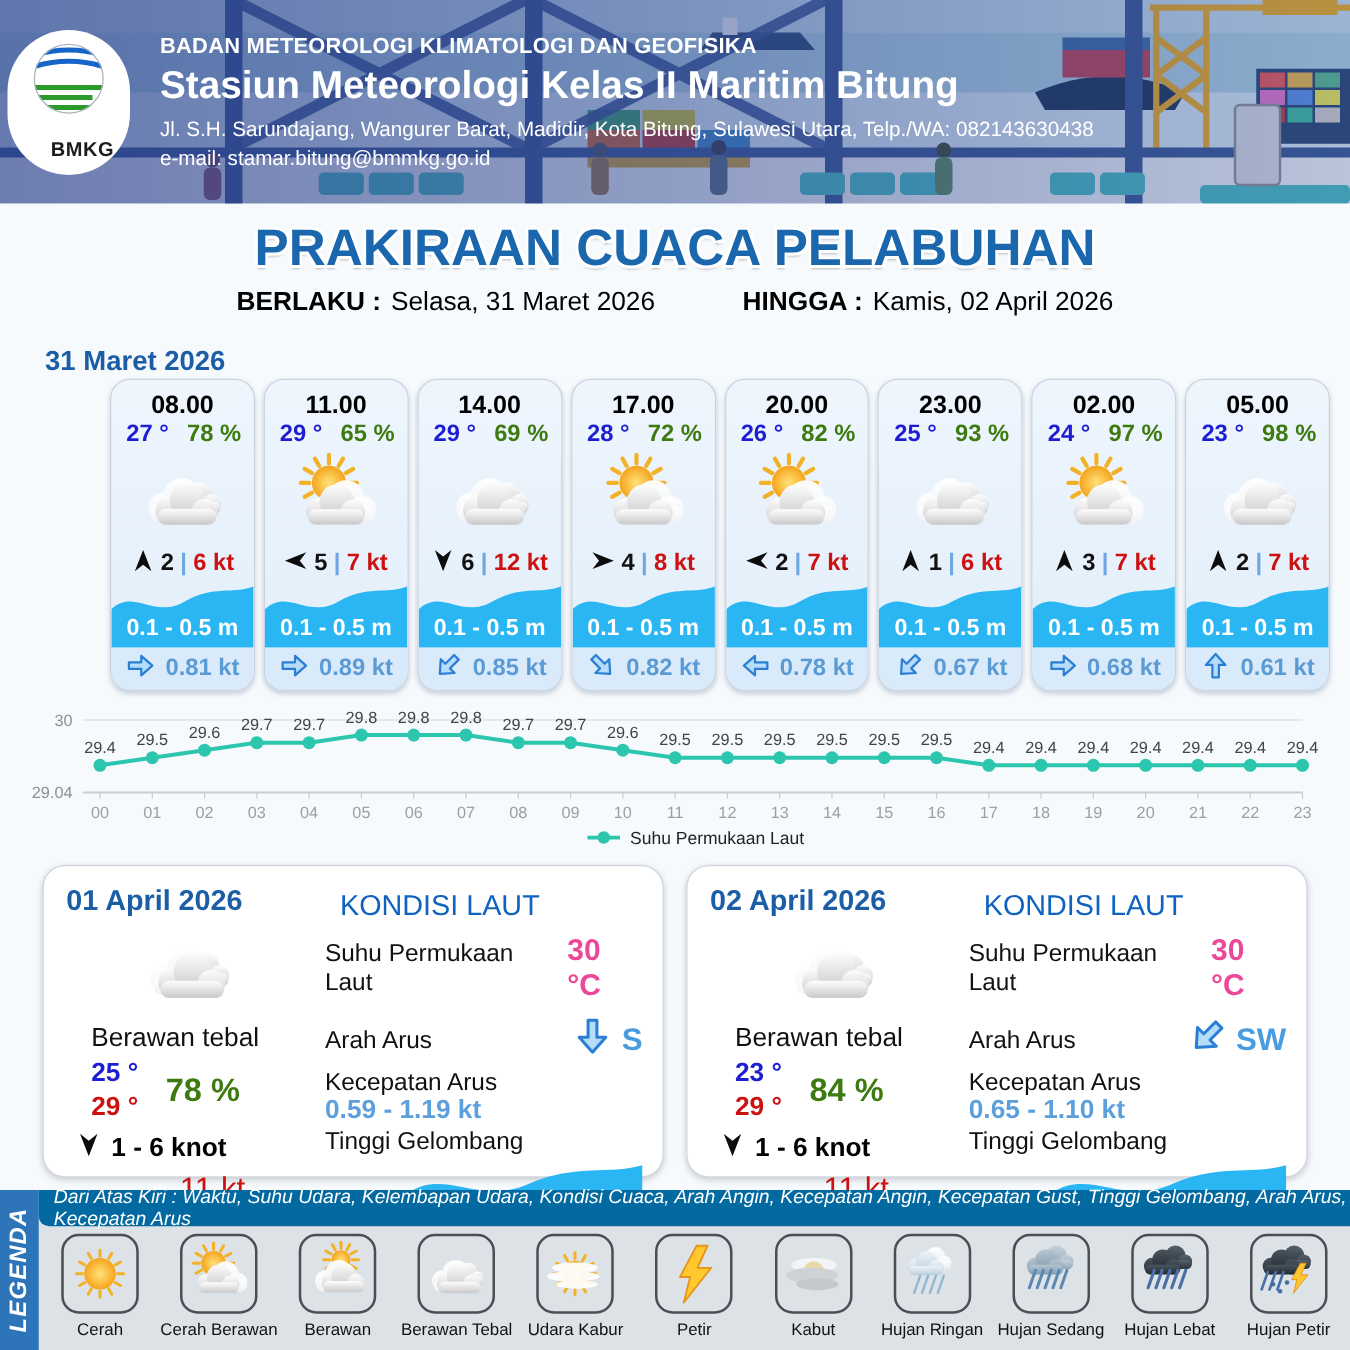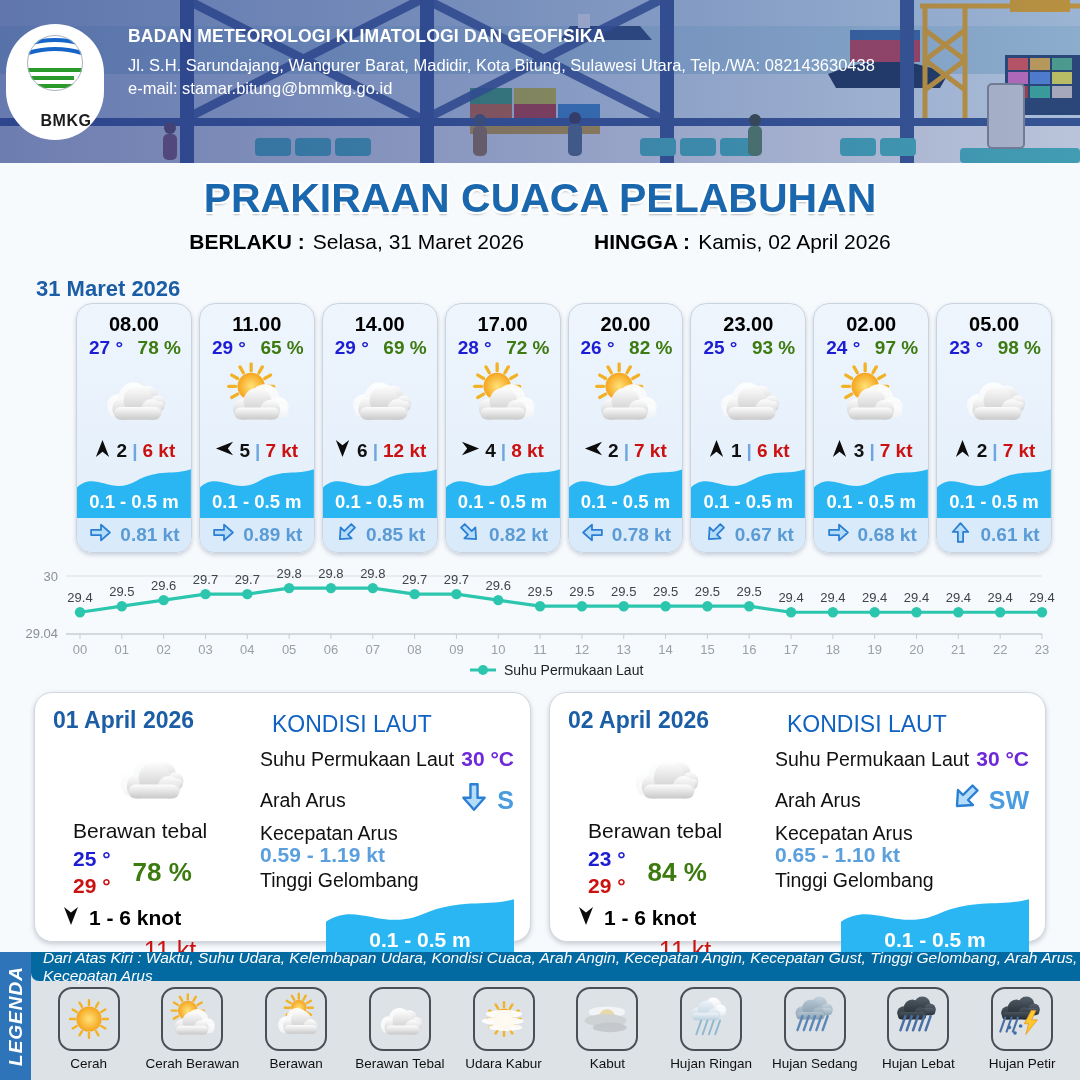--- a/index.html
+++ b/index.html
@@ -26,21 +26,21 @@
   .main-title { margin-top:12px; font-size:41px; font-weight:900; color:#1a67ae; letter-spacing:0px;
     text-shadow:-2px -2px 0 #fff, 2px -2px 0 #fff, -2px 2px 0 #fff, 2px 2px 0 #fff, 0 3px 2px rgba(0,0,0,.25); }
   .sub-title { font-size:31px; font-weight:bold; color:#4aa0dd; margin-top:2px;
     text-shadow:0 2px 2px rgba(0,0,0,.15); }
   .dates-row { margin-top:8px; font-size:21px; color:#000; display:flex; justify-content:center; gap:70px; }
   .dates-row b { font-weight:bold; }
   .dates-row span.v { font-weight:normal; margin-left:8px; }
 
   
   .hourly-date { position:absolute; left:36px; top:276px; font-size:22px; font-weight:bold; color:#1b5ea6; }
-  .cards { position:absolute; left:28px; top:303px; width:1024px; height:250px; display:flex; gap:7px;padding-left:48px; }
+  .cards { position:absolute; left:40px; top:303px; width:1024px; height:250px; display:flex; gap:7px;padding-left:48px; }
   .card { flex:1; background:linear-gradient(180deg,#eef5fd 0%, #e2eefa 100%); border:1px solid #c9d4e0;
     border-radius:16px; box-shadow:0 2px 4px rgba(60,80,110,.25); overflow:hidden; display:flex; flex-direction:column; }
   .c-time { text-align:center; font-size:20px; font-weight:bold; color:#000; margin-top:9px; }
   .c-th { display:flex; justify-content:space-between; padding:1px 10px 0 12px; font-size:19px; font-weight:bold; }
   .c-temp { color:#1d1dd4; } .c-hum { color:#3d7a10; }
   .c-icon { height:82px; display:flex; align-items:center; justify-content:center; }
   .c-wind { height:30px; display:flex; align-items:center; justify-content:center; gap:5px;
     font-size:19px; font-weight:bold; color:#111; }
   .c-wind .sep { color:#6fa6e0; font-weight:bold; }
   .c-wind .gust { color:#cc1111; }
@@ -65,21 +65,21 @@
   .d-temps { display:flex; align-items:center; margin-left:18px; margin-top:2px; }
   .d-tcol { display:flex; flex-direction:column; font-size:21px; font-weight:bold; line-height:1.3; }
   .d-tmin { color:#1d1dd4; } .d-tmax { color:#cc1111; }
   .d-hum { font-size:26px; font-weight:bold; color:#3d7a10; margin-left:22px; }
   .d-wind { display:flex; align-items:center; gap:8px; font-size:21px; font-weight:bold; color:#000; margin-top:6px; margin-left:6px; }
   .d-gust { font-size:25px; font-weight:normal; color:#cc1111; margin-left:40px; margin-top:5px;text-align:center; }
   .d-sea { position:absolute; left:225px; top:18px; right:16px; }
   .sea-head { font-size:23px; font-weight:normal; color:#0f62c0; margin-left:12px; }
   .sea-row { display:flex; justify-content:space-between; align-items:center; margin-top:9px; }
   .sea-label { font-size:19.5px; color:#111; }
-  .sea-val { font-size:21px; font-weight:bold; color:#6d28d9; }
+  .sea-val { font-size:24px; font-weight:bold; color:#ec4899; }
   .sea-dir { display:flex; align-items:center; gap:6px; font-size:25px; font-weight:bold; color:#4a9ce0; }
   .sea-speed { text-align:left; font-size:21px; font-weight:bold; color:#5b9fdd; margin-top:-2px; padding-right:14px; }
   .sea-wavebox { position:relative; width:188px; height:66px; margin-left:auto; margin-top:2px; }
   .sea-wavebox svg { position:absolute; inset:0; width:100%; height:100%; }
   .sea-wavebox .wv-label { position:absolute; left:0; right:0; bottom:8px; text-align:center;
     color:#fff; font-weight:bold; font-size:21px; }
 
   
   .footer { position:absolute; left:0; top:952px; width:1080px; height:128px; background:#dde2e7; }
   .leg-strip { position:absolute; left:0; top:0; width:31px; height:128px; background:#2e74b9;
@@ -193,20 +193,21 @@
             <path d="M2 36 H56 M2 44 H48 M10 52 H56"></path>
           </g>
         </g>
         <circle cx="29" cy="29" r="27.5" fill="none" stroke="#aab4bd" stroke-width="1"></circle>
       </svg>
       <div class="logo-text">BMKG</div>
     </div>
 
     <div class="header-text">
       <div class="h-agency">BADAN METEOROLOGI KLIMATOLOGI DAN GEOFISIKA</div>
+      <div class="h-station">Stasiun Meteorologi Kelas II Maritim Bitung</div>
       <div class="h-address">Jl. S.H. Sarundajang, Wangurer Barat, Madidir, Kota Bitung, Sulawesi Utara, Telp./WA: 082143630438</div>
       <div class="h-email">e-mail: stamar.bitung@bmmkg.go.id</div>
     </div>
   </div>
 
   <div class="title-block">
     <div class="main-title">PRAKIRAAN CUACA PELABUHAN</div>
     <div class="dates-row">
       <div><b>BERLAKU :</b><span class="v">Selasa, 31 Maret 2026</span></div>
       <div><b>HINGGA :</b><span class="v">Kamis, 02 April 2026</span></div>
@@ -1295,20 +1296,30 @@
                 <ellipse cx="38" cy="43" rx="30" ry="6"></ellipse>
                 <ellipse cx="42" cy="52" rx="24" ry="5"></ellipse>
               </g>
             </svg>
           </div>
     <div class="leg-name">Udara Kabur</div>
         </div>
         <div class="leg-item">
     <div class="leg-box">
             <svg width="56" height="56" viewBox="0 0 80 80">
+              <g transform="translate(18,8) scale(1.05)">
+    <polygon points="24,0 6,34 17,34 10,62 40,24 25,24 36,0" fill="#ffc82e" stroke="#e8931c" stroke-width="2" stroke-linejoin="round"></polygon>
+              </g>
+            </svg>
+          </div>
+    <div class="leg-name">Petir</div>
+        </div>
+        <div class="leg-item">
+    <div class="leg-box">
+            <svg width="56" height="56" viewBox="0 0 80 80">
               <g>
                 <ellipse cx="40" cy="30" rx="26" ry="8" fill="#f3f4f5"></ellipse>
       <circle cx="40" cy="38" r="12" fill="#e8d9a8"></circle>
       <ellipse cx="38" cy="42" rx="30" ry="9" fill="#cfd2d5"></ellipse>
                 <ellipse cx="44" cy="52" rx="24" ry="7" fill="#c2c6ca" opacity=".9"></ellipse>
               </g>
             </svg>
           </div>
     <div class="leg-name">Kabut</div>
         </div>

